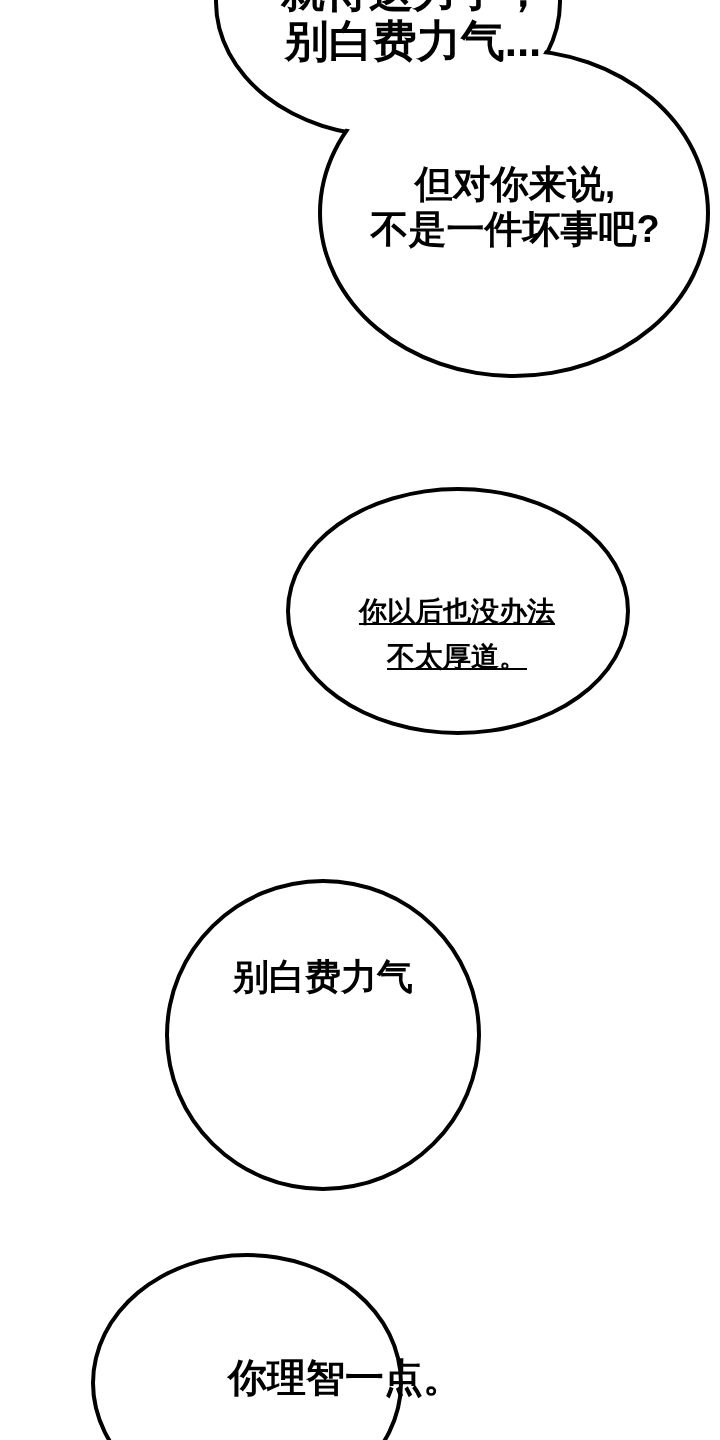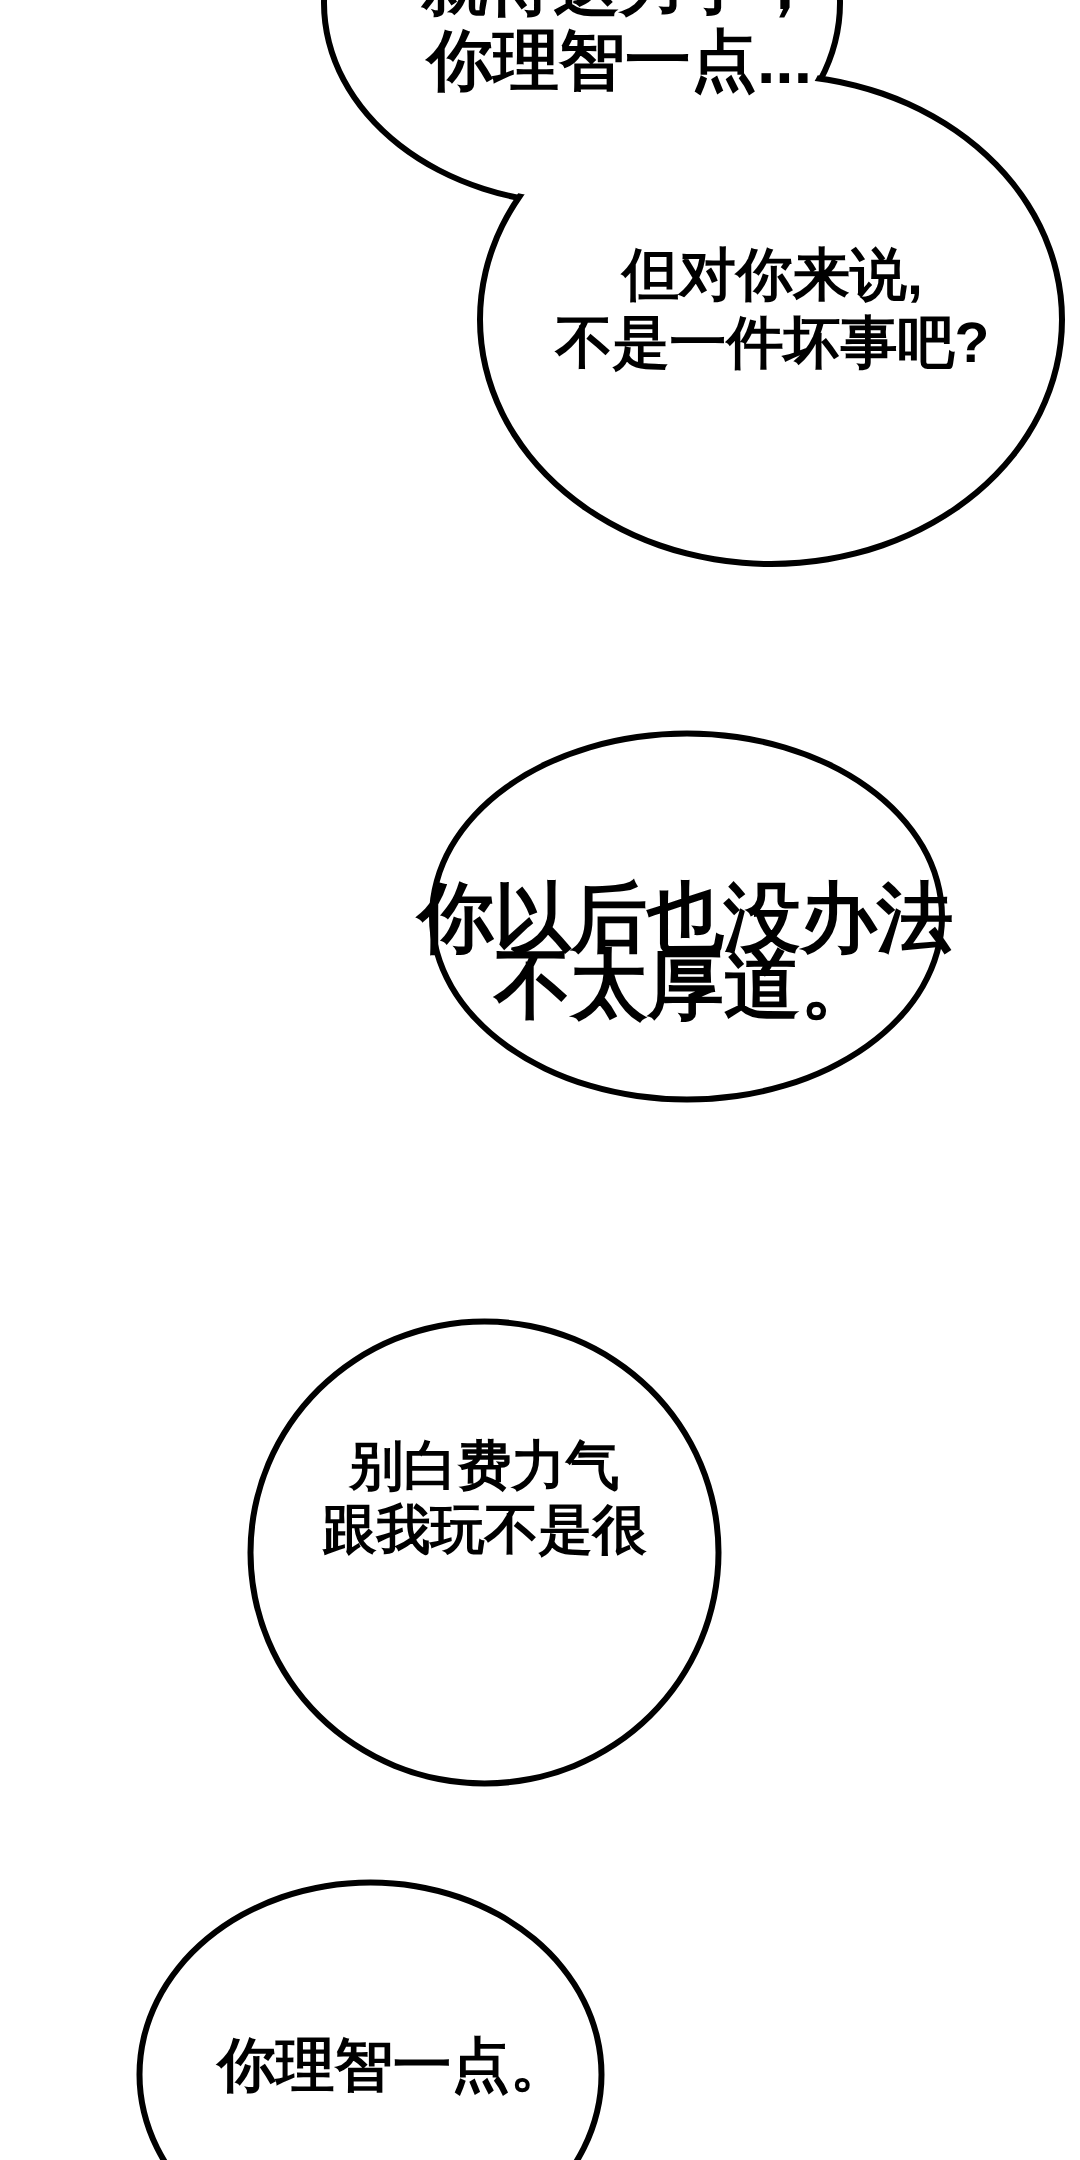--- a/index.html
+++ b/index.html
@@ -43,53 +43,52 @@
   #bubble-b-shape   { left: 318px; top: 48px;   width: 392px; height: 330px; }
   
   #bubble-a-patch   { left: 219px; top: -129px; width: 338px; height: 262px; }
 
   #bubble-c-shape   { left: 286px; top: 487px;  width: 344px; height: 248px; }
   #bubble-d-shape   { left: 165px; top: 879px;  width: 316px; height: 312px; }
   #bubble-e-shape   { left: 91px;  top: 1253px; width: 312px; height: 260px; }
 
   #bubble-a-text { left: 213px; top: -34px;  width: 400px; font-size: 44px; line-height: 50px; }
   #bubble-b-text { left: 305px; top: 162px;  width: 420px; font-size: 38px; line-height: 45px; }
-  #bubble-c-text { left: 257px; top: 589px;  width: 400px; font-size: 51px; line-height: 45px; }
+  #bubble-c-text { left: 257px; top: 589px;  width: 400px; font-size: 28px; line-height: 45px; text-decoration: underline; }
   #bubble-d-text { left: 123px; top: 955px;  width: 400px; font-size: 36px; line-height: 43px; text-align: center; }
-  #bubble-e-text { left: 62px;  top: 1355px; width: 400px; font-size: 39px; line-height: 46px; }
+  #bubble-e-text { left: 62px;  top: 1355px; width: 400px; font-size: 39px; line-height: 46px; text-align: right; }
 </style>
 </head>
 <body>
 
 <div id="comic-page">
 
   <div id="bubble-a-shape" class="bubble"></div>
   <div id="bubble-b-shape" class="bubble"></div>
   <div id="bubble-a-patch" class="bubble-fill"></div>
 
   <div id="bubble-a-text" class="btext">
     <div>就得这力了，</div>
-    <div>你理智一点...</div>
+    <div>别白费力气...</div>
   </div>
 
   <div id="bubble-b-text" class="btext">
     <div>但对你来说,</div>
     <div>不是一件坏事吧?</div>
   </div>
 
   <div id="bubble-c-shape" class="bubble"></div>
   <div id="bubble-c-text" class="btext">
     <div>你以后也没办法</div>
     <div>不太厚道。</div>
   </div>
 
   <div id="bubble-d-shape" class="bubble"></div>
   <div id="bubble-d-text" class="btext">
     <div>别白费力气</div>
-    <div>跟我玩不是很</div>
   </div>
 
   <div id="bubble-e-shape" class="bubble"></div>
   <div id="bubble-e-text" class="btext">
     <div>你理智一点。</div>
   </div>
 
 </div>
 
 </body></html>

